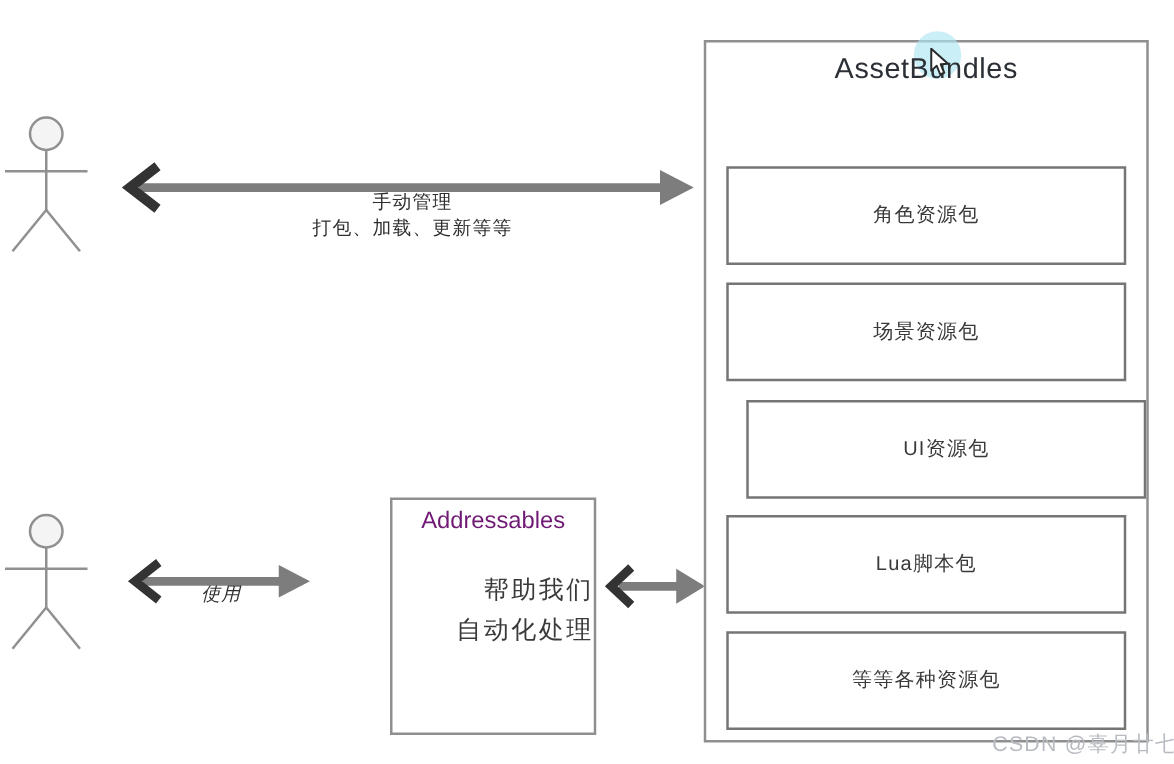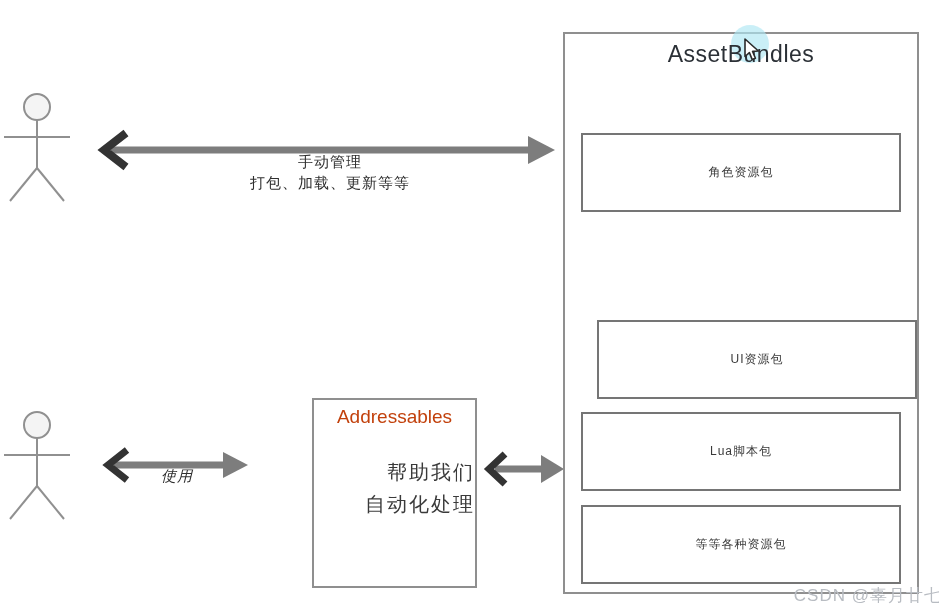--- a/index.html
+++ b/index.html
@@ -14,30 +14,30 @@
     border:2px solid #8f8f8f;background:#ffffff;box-sizing:border-box;
   }
   .ab-title{
     position:absolute;left:0;top:7px;width:100%;text-align:center;
     font-size:23px;letter-spacing:0.5px;color:#2b3036;z-index:3;
   }
   .ab-item{
     position:absolute;left:16px;width:320px;height:79px;box-sizing:border-box;
     border:2px solid #757575;background:#ffffff;
     display:flex;align-items:center;justify-content:center;
-    font-size:12px;color:#3a3a3a;letter-spacing:1px;
+    font-size:16px;color:#3a3a3a;letter-spacing:1px;
   }
   
   .adr-box{
     left:312px;top:398px;width:165px;height:190px;
     border:2px solid #8f8f8f;background:#ffffff;box-sizing:border-box;
   }
   .adr-title{
     position:absolute;left:0;top:6px;width:100%;text-align:center;
-    font-size:19px;color:#c2410c;
+    font-size:19px;color:#701a75;
   }
   .adr-desc{
     position:absolute;left:0;top:56px;width:100%;text-align:right;
     font-size:20px;line-height:32px;color:#3a3a3a;letter-spacing:2px;
   }
   .arrow-label{
     text-align:center;font-size:15px;color:#2f2f2f;line-height:21px;letter-spacing:1px;
   }
   .highlight-circle{
     left:731px;top:25px;width:38px;height:38px;border-radius:50%;
@@ -106,20 +106,21 @@
     <svg width="82" height="42" viewBox="0 0 82 42">
       <line x1="12" y1="21" x2="60" y2="21" stroke="#7d7d7d" stroke-width="7"></line>
       <path d="M22,6 L6,21 L22,36" fill="none" stroke="#333333" stroke-width="7"></path>
       <polygon points="58,7 81,21 58,35" fill="#7d7d7d"></polygon>
     </svg>
   </div>
 
   <div class="abs ab-box">
     <div class="ab-title">AssetBundles</div>
     <div class="ab-item" style="top:99px;">角色资源包</div>
+    <div class="ab-item" style="top:192px;">场景资源包</div>
     <div class="ab-item" style="top:286px;margin-left:16px;">UI资源包</div>
     <div class="ab-item" style="top:378px;">Lua脚本包</div>
     <div class="ab-item" style="top:471px;text-align:right;">等等各种资源包</div>
   </div>
 
   <div class="abs highlight-circle"></div>
 
   <div class="abs cursor">
     <svg width="17" height="24" viewBox="0 0 17 24">
       <path d="M1,1 L1,18.5 L5.4,14.6 L8.2,21.6 L11.4,20.2 L8.6,13.4 L14.4,13 Z" fill="#ffffff" stroke="#2a2a2a" stroke-width="1.6" stroke-linejoin="round"></path>

